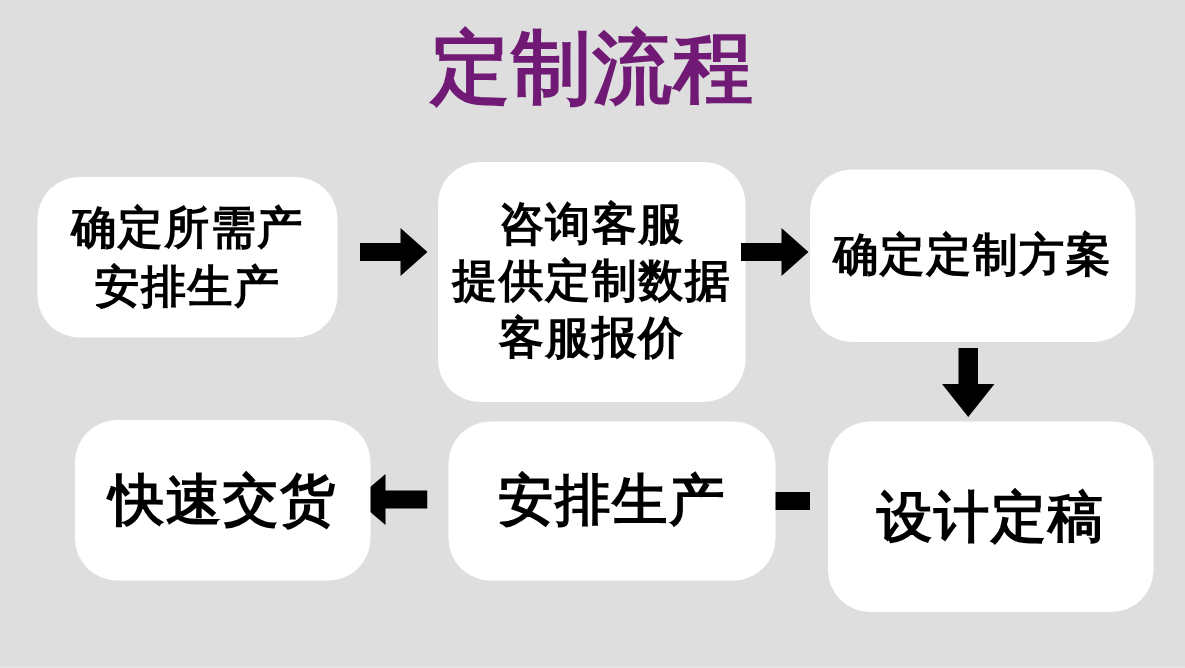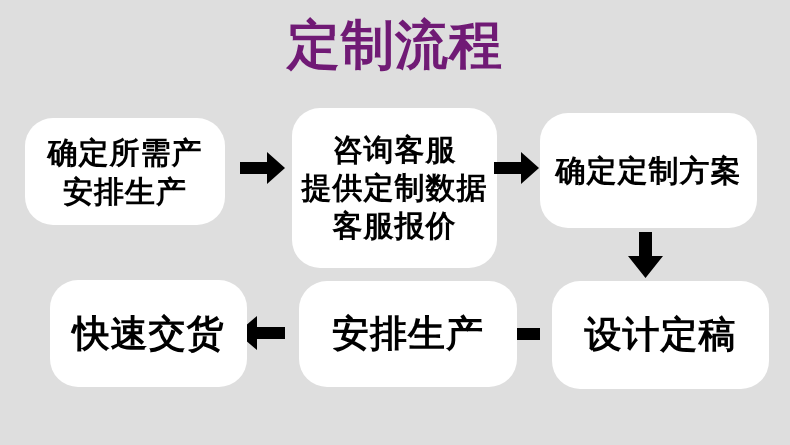--- a/index.html
+++ b/index.html
@@ -36,21 +36,21 @@
     text-align: center;
     font-weight: 700;
     color: #000;
   }
   .row1 { font-size: 30px; line-height: 39px; letter-spacing: 1px; }
   .row2 { font-size: 37px; line-height: 44px; letter-spacing: 1px; margin-left: 12px; }
 
   .box1 { left: 25px;  top: 118px; width: 200px; height: 107px; }
   .box2 { left: 292px; top: 108px; width: 205px; height: 160px; line-height: 38px; }
   .box3 { left: 540px; top: 113px; width: 217px; height: 115px; }
-  .box4 { left: 540px; top: 281px; width: 217px; height: 108px; } 
+  .box4 { left: 540px; top: 281px; width: 217px; height: 127px; } 
   .box5 { left: 287px; top: 281px; width: 218px; height: 106px; } 
   .box6 { left: 38px;  top: 280px; width: 197px; height: 107px; } 
 
   .arrow { position: absolute; }
   .arrow svg { display: block; }
   .arrow polygon { fill: #000000; }
 
   .arrow-r1   { left: 240px; top: 152px; }
   .arrow-r2   { left: 494px; top: 152px; }
   .arrow-down { left: 628px; top: 232px; }

